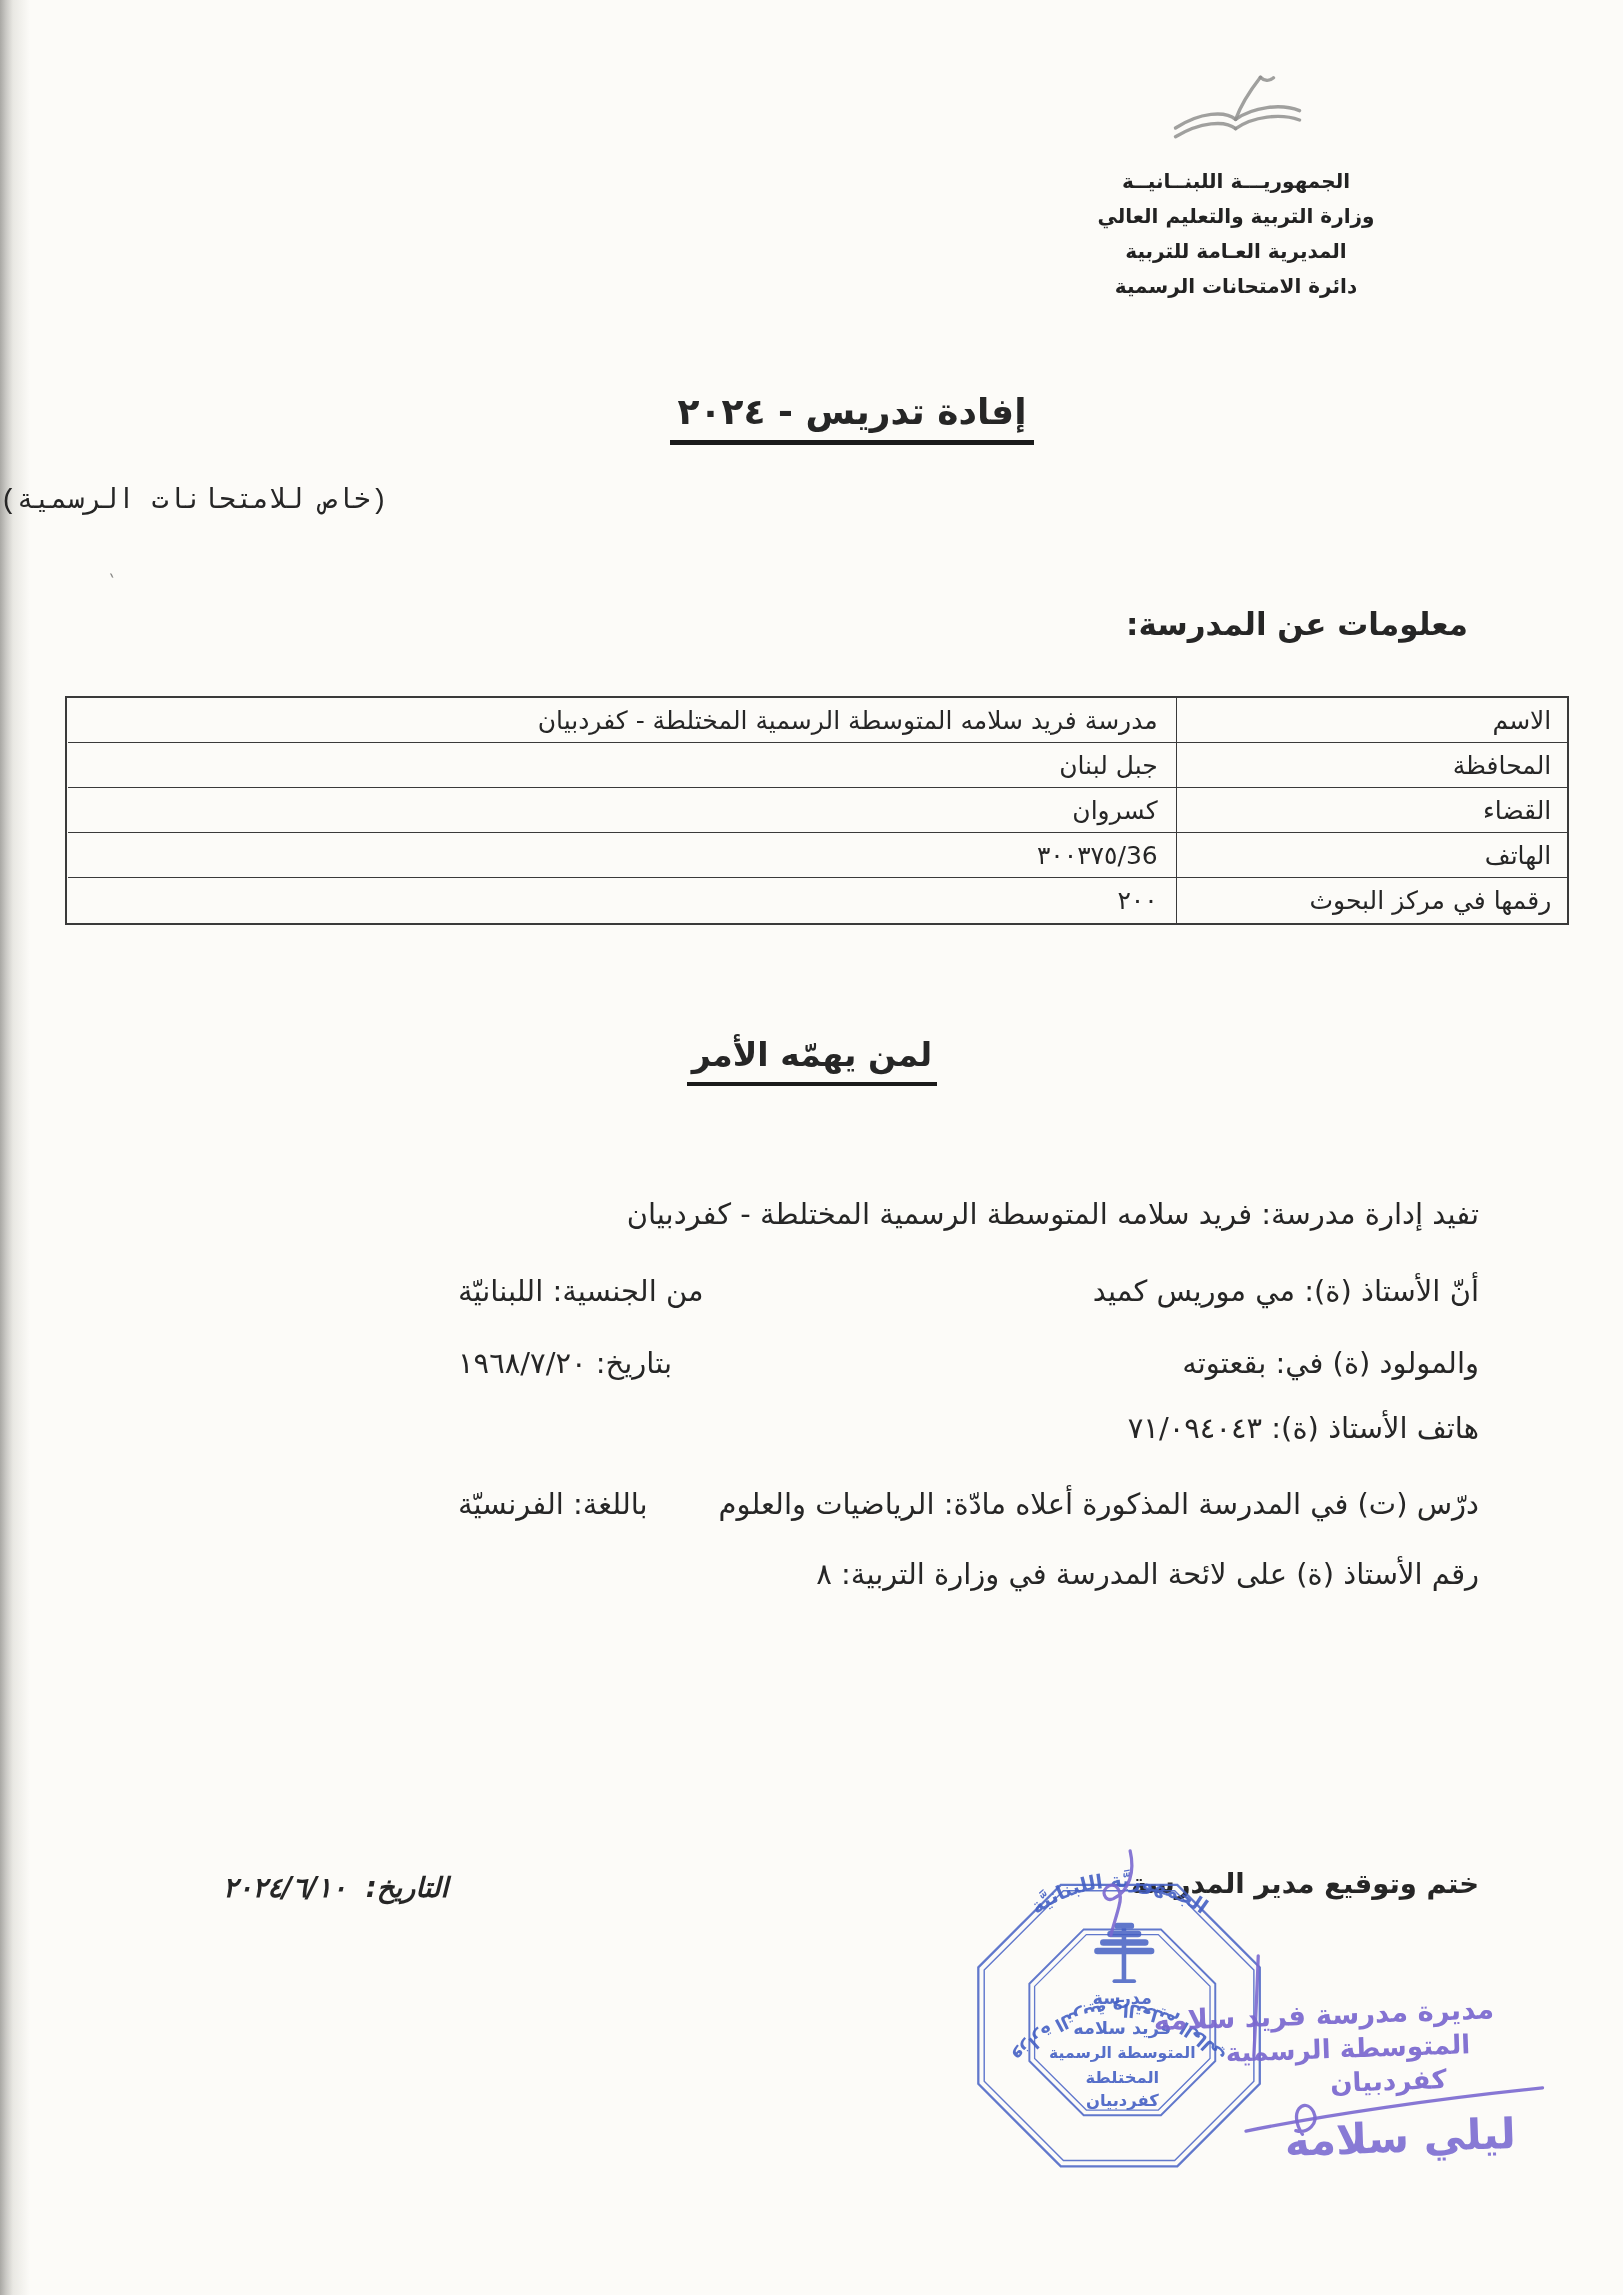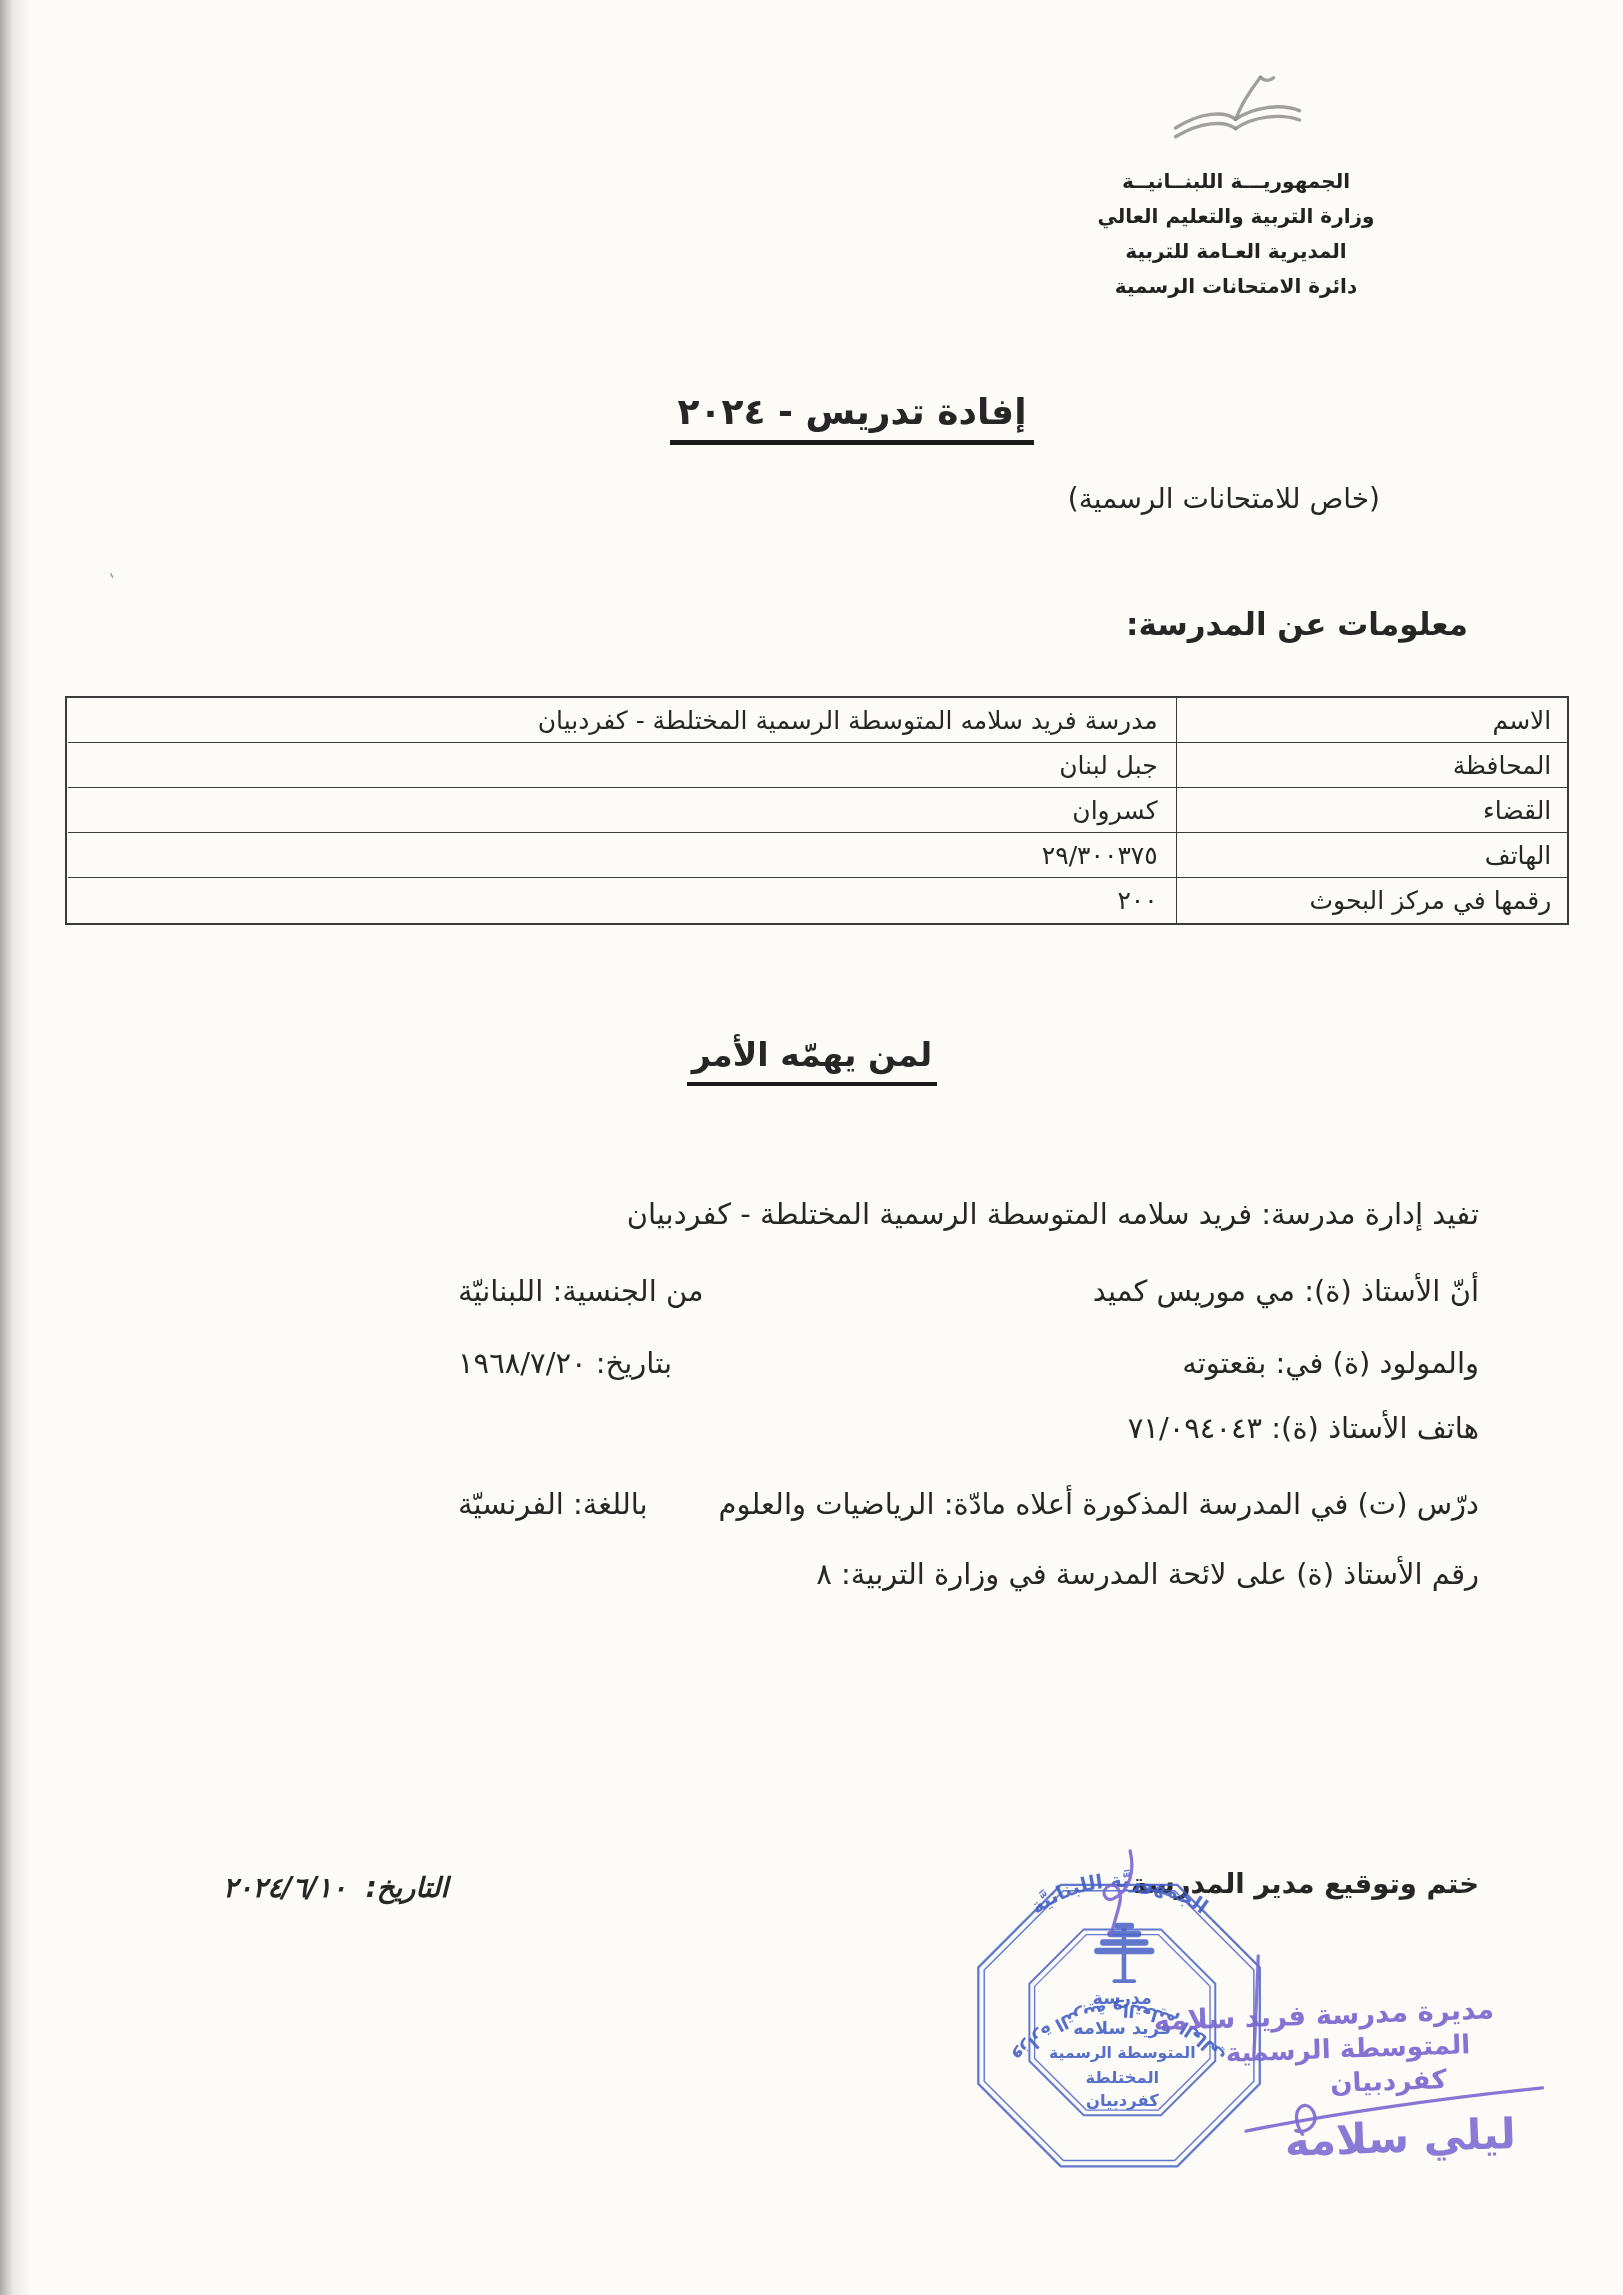--- a/index.html
+++ b/index.html
@@ -13,21 +13,21 @@
   .speck{left:107px;top:571px;width:6.5px;height:14.4px;color:#8a8a88;font-size:19.6px;transform:rotate(14deg);}
 
   
   .logo-svg{left:1162px;top:71px;width:151px;height:93px;}
   .hdr-text{left:1067px;top:164px;width:338px;text-align:center;direction:rtl;
     font-weight:bold;font-size:20px;line-height:35px;color:#222;}
 
   
   .title{left:0;top:391px;width:1624px;text-align:center;font-size:36px;font-weight:bold;direction:rtl;padding-left:40px;}
   .title .ul{display:inline-block;border-bottom:5.2px solid #1b1b1b;padding:0 7.9px 7.9px 7.9px;}
-  .subtitle{left:0;top:482px;width:1380px;text-align:right;font-size:28px;direction:rtl;}
+  .subtitle{left:0;top:482px;width:1380px;text-align:left;font-size:28px;direction:rtl;font-family:Liberation Mono, monospace;}
 
   
   .sec1{top:606px;right:156px;font-size:31px;font-weight:bold;direction:rtl;}
 
   
   .tbl{left:65px;top:696px;width:1500px;direction:rtl;display:grid;
     grid-template-columns:391px 1108px;grid-auto-rows:45px;border:2px solid #3a3a3a;background:#fcfbf8;}
   .cell{display:flex;align-items:center;font-size:25px;border-bottom:1.3px solid #3a3a3a;}
   .cell.lbl{padding:0 15.7px;border-left:1.3px solid #3a3a3a;}
   .cell.val{padding:0 18.3px;justify-content:flex-start;}
@@ -88,21 +88,21 @@
   <div class="abs sec1">معلومات عن المدرسة:</div>
 
   <div class="abs tbl">
     <div class="cell lbl">الاسم</div>
     <div class="cell val">مدرسة فريد سلامه المتوسطة الرسمية المختلطة - كفردبيان</div>
     <div class="cell lbl">المحافظة</div>
     <div class="cell val">جبل لبنان</div>
     <div class="cell lbl">القضاء</div>
     <div class="cell val">كسروان</div>
     <div class="cell lbl">الهاتف</div>
-    <div class="cell val">٢٩/٣٠٠٣٧٥</div>
+    <div class="cell val">36/٣٠٠٣٧٥</div>
     <div class="cell lbl last">رقمها في مركز البحوث</div>
     <div class="cell val last">٢٠٠</div>
   </div>
 
   <div class="abs sec2">
     <span class="ul">لمن يهمّه الأمر</span>
   </div>
 
   <div class="abs bodywrap">
     <div class="bodyline" style="top:16.4px">

